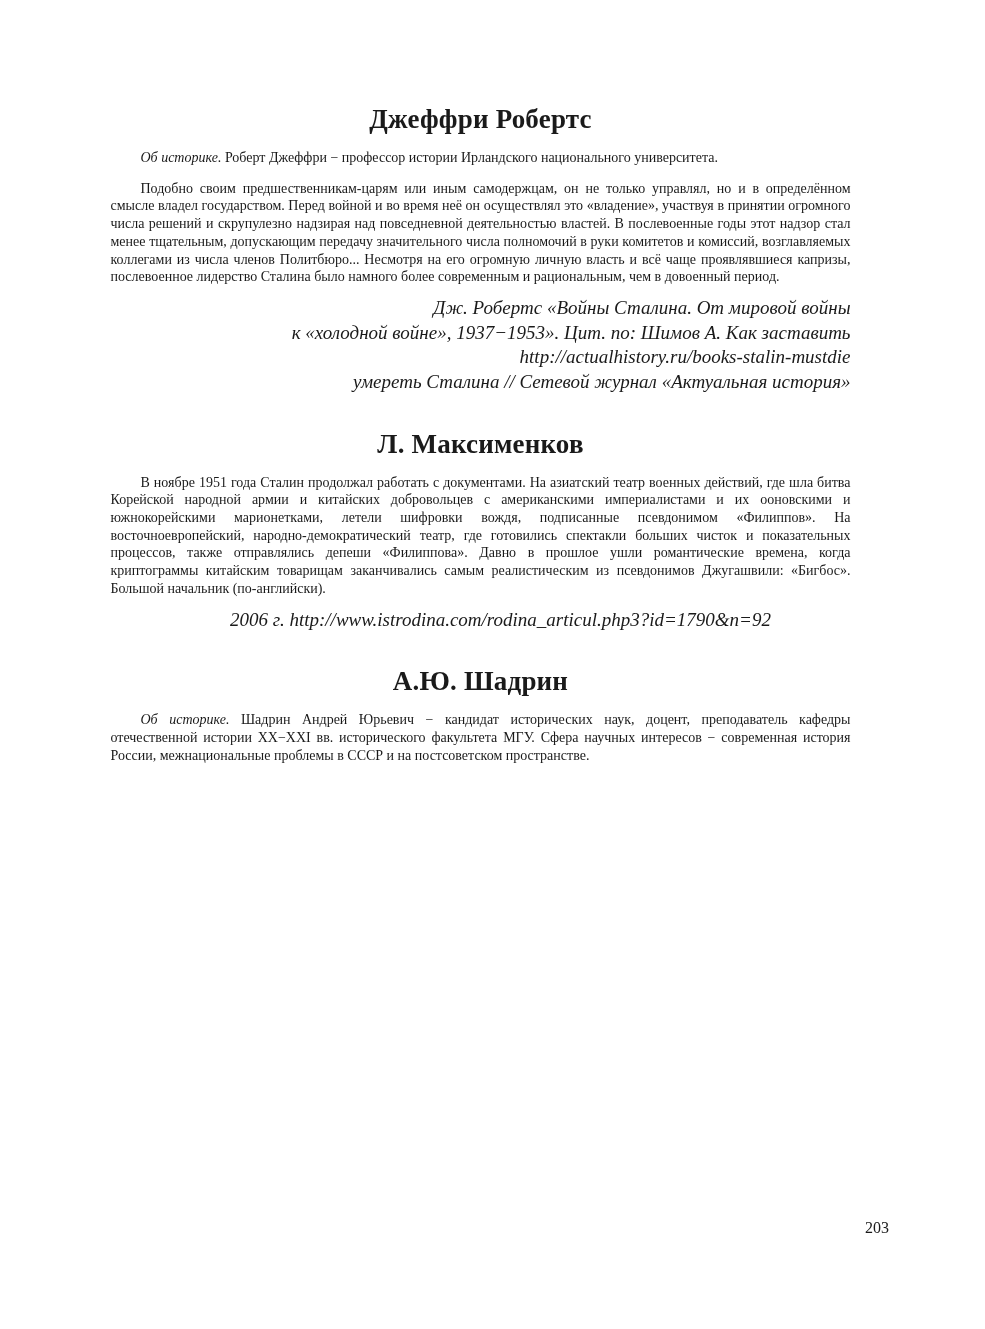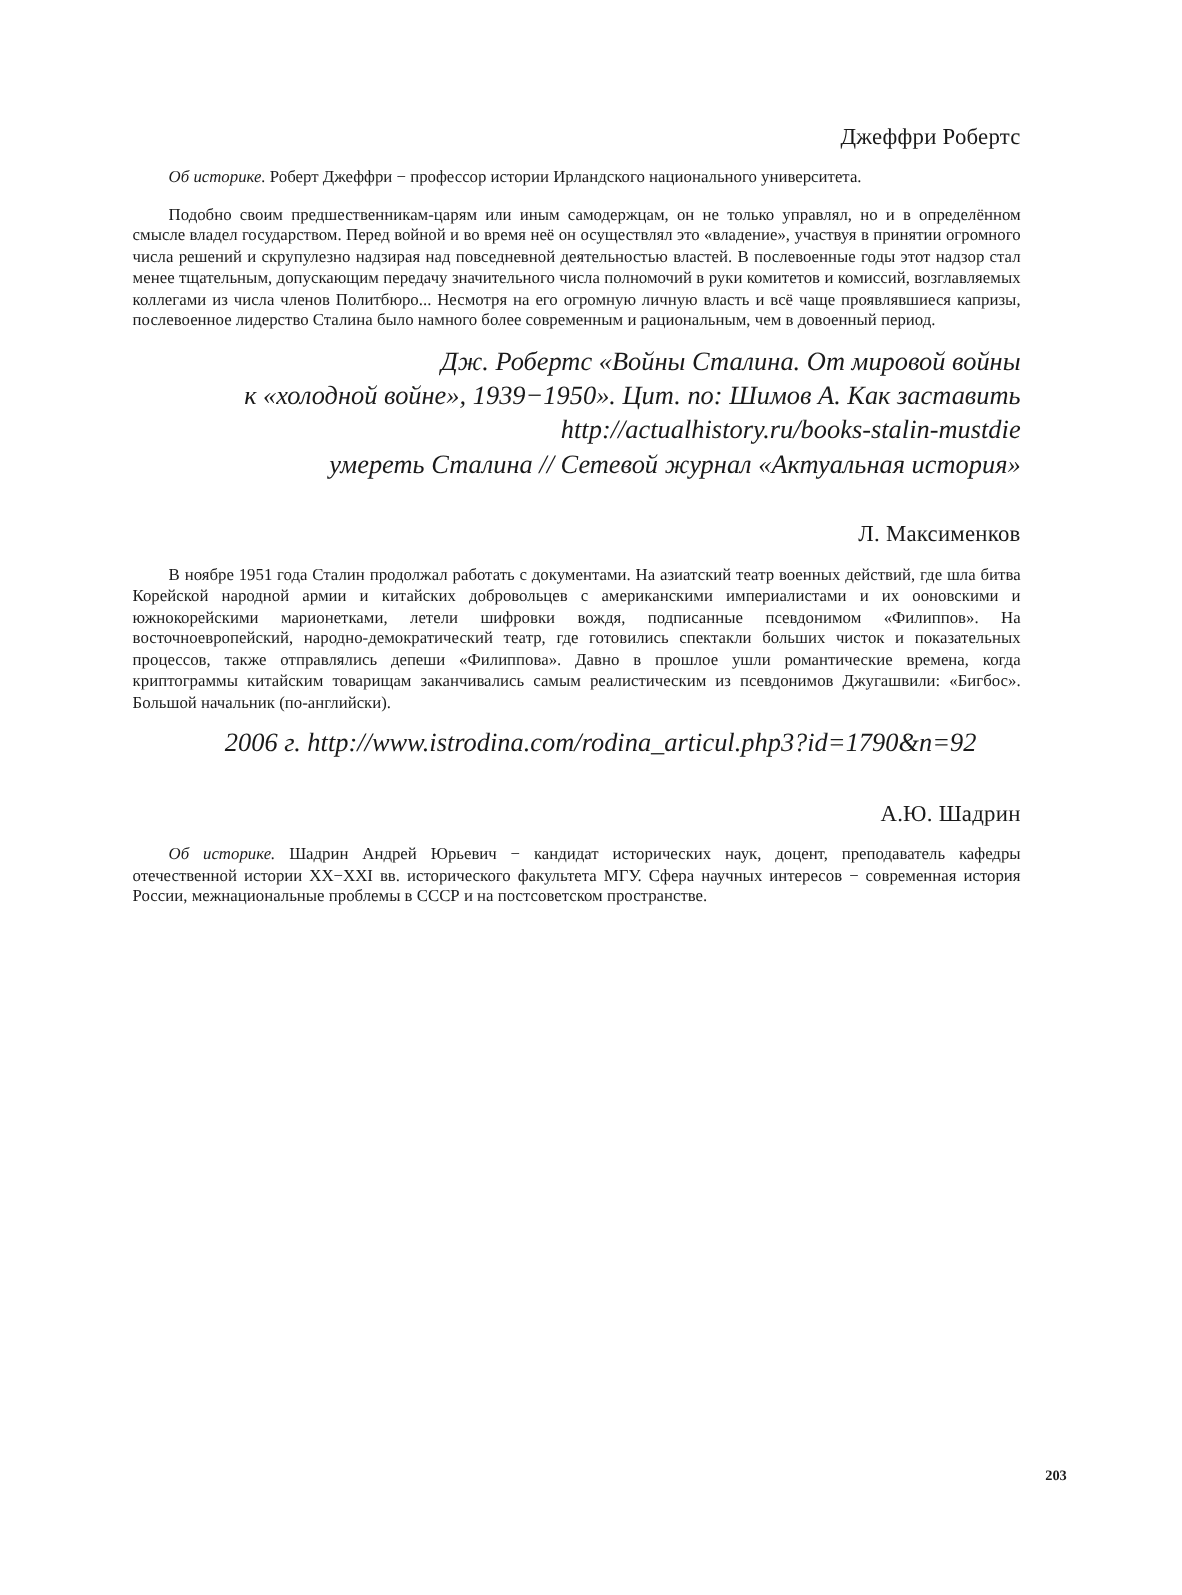--- a/index.html
+++ b/index.html
@@ -22,23 +22,23 @@
     width: 985px;
     height: 1329px;
     box-sizing: border-box;
     padding: 104px 120px 60px 96px;
   }
   .content {
     width: 740px;
     margin: 0 auto;
   }
   h2.section-title {
-    font-size: 19px;
-    font-weight: normal;
-    text-align: right;
+    font-size: 27px;
+    font-weight: bold;
+    text-align: center;
     margin: 0 0 14px 0;
     letter-spacing: 0.2px;
   }
   h2.section-title.spaced {
     margin-top: 34px;
   }
   p {
     margin: 0;
     font-size: 14px;
     line-height: 1.265;
@@ -52,54 +52,53 @@
   }
   p.body-par {
     text-indent: 30px;
     margin-bottom: 6px;
   }
   .italic {
     font-style: italic;
   }
   p.citation {
     font-style: italic;
-    font-size: 22px;
+    font-size: 19px;
     line-height: 1.30;
     text-align: right;
     margin-top: 10px;
     margin-bottom: 6px;
   }
   p.citation.center-block {
     text-align: center;
     padding-left: 40px;
   }
   .cite-line {
     display: block;
   }
   .page-number {
     position: absolute;
     right: 96px;
     bottom: 92px;
-    font-size: 12px;
+    font-size: 16px;
     font-family: "Liberation Serif", serif;
-    font-weight: bold;
   }
 </style>
 </head>
 <body>
 
 <div class="page">
   <div class="content">
 
     <h2 class="section-title">Джеффри Робертс</h2>
     <p class="about"><span class="italic">Об историке.</span><span> Роберт Джеффри − профессор истории Ирландского национального университета.</span></p>
     <p class="body-par">Подобно своим предшественникам-царям или иным самодержцам, он не только управлял, но и в определённом смысле владел государством. Перед войной и во время неё он осуществлял это «владение», участвуя в принятии огромного числа решений и скрупулезно надзирая над повседневной деятельностью властей. В послевоенные годы этот надзор стал менее тщательным, допускающим передачу значительного числа полномочий в руки комитетов и комиссий, возглавляемых коллегами из числа членов Политбюро... Несмотря на его огромную личную власть и всё чаще проявлявшиеся капризы, послевоенное лидерство Сталина было намного более современным и рациональным, чем в довоенный период.</p>
     <p class="citation">
       <span class="cite-line">Дж. Робертс «Войны Сталина. От мировой войны</span>
-      <span class="cite-line">к «холодной войне», 1939−1950». Цит. по: Шимов А. Как заставить</span>
+      <span class="cite-line">к «холодной войне», 1937−1953». Цит. по: Шимов А. Как заставить</span>
       <span class="cite-line">http://actualhistory.ru/books-stalin-mustdie</span>
       <span class="cite-line">умереть Сталина // Сетевой журнал «Актуальная история»</span>
     </p>
 
     <h2 class="section-title spaced">Л. Максименков</h2>
     <p class="body-par">В ноябре 1951 года Сталин продолжал работать с документами. На азиатский театр военных действий, где шла битва Корейской народной армии и китайских добровольцев с американскими империалистами и их ооновскими и южнокорейскими марионетками, летели шифровки вождя, подписанные псевдонимом «Филиппов». На восточноевропейский, народно-демократический театр, где готовились спектакли больших чисток и показательных процессов, также отправлялись депеши «Филиппова». Давно в прошлое ушли романтические времена, когда криптограммы китайским товарищам заканчивались самым реалистическим из псевдонимов Джугашвили: «Бигбос». Большой начальник (по-английски).</p>
     <p class="citation center-block">
       <span class="cite-line">2006 г. http://www.istrodina.com/rodina_articul.php3?id=1790&amp;n=92</span>
     </p>
 

